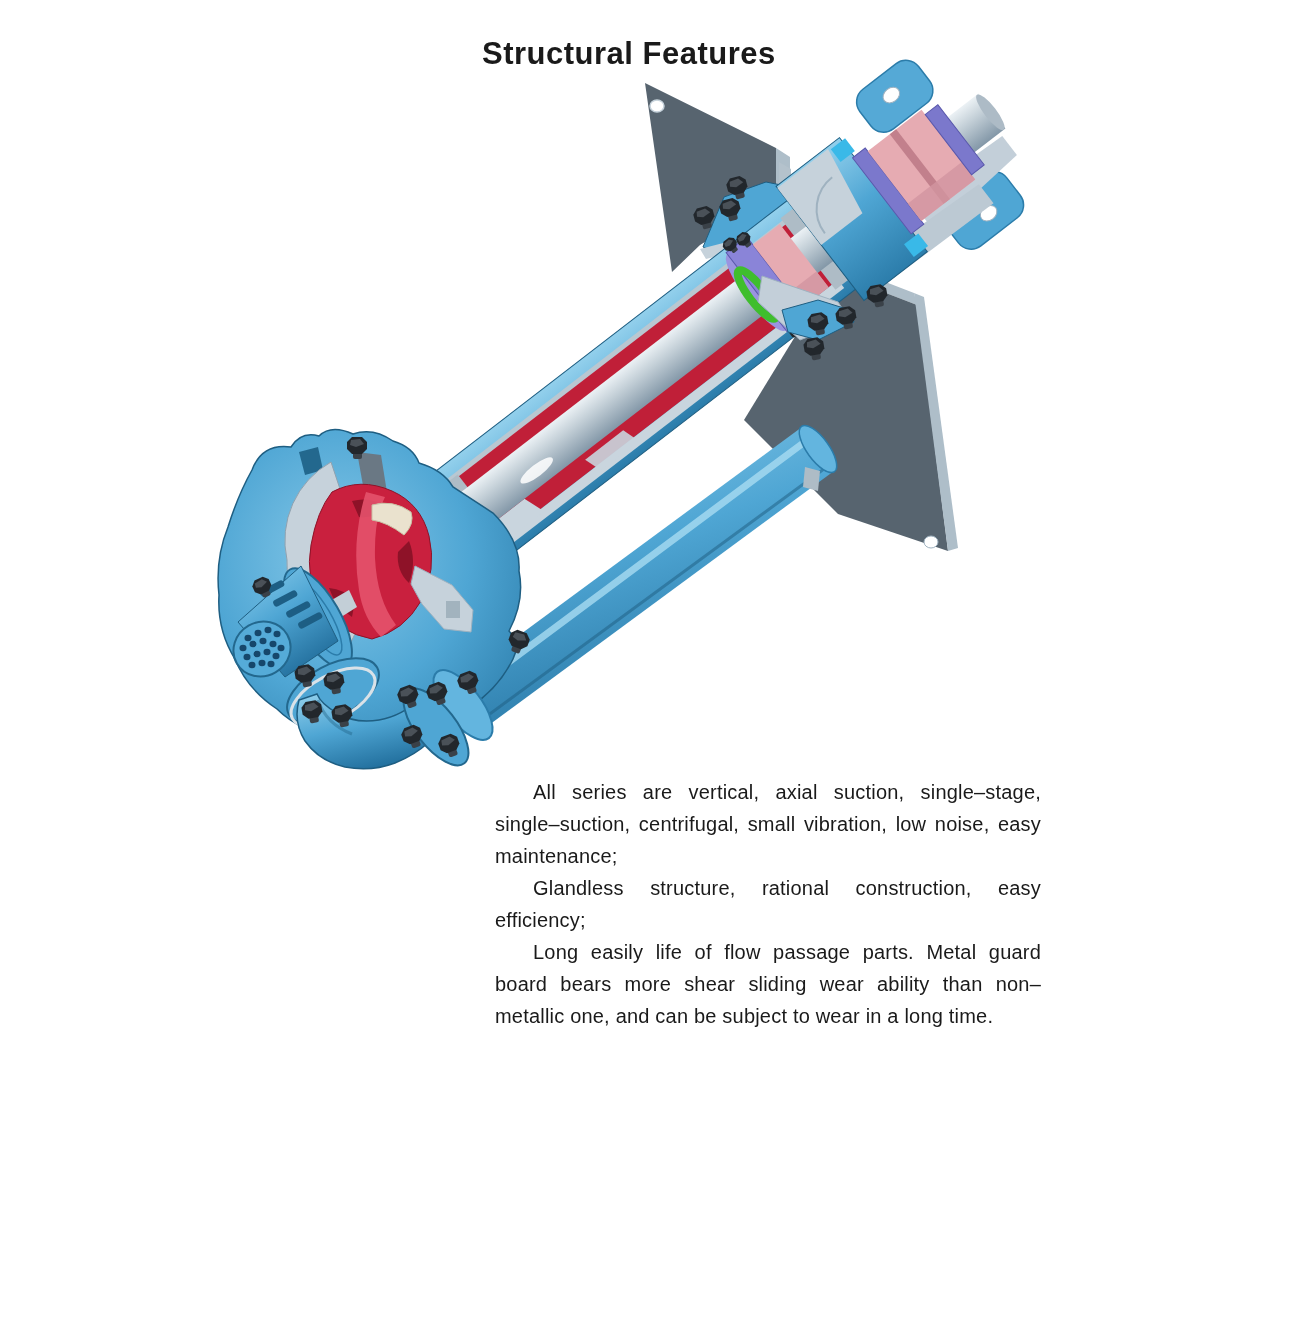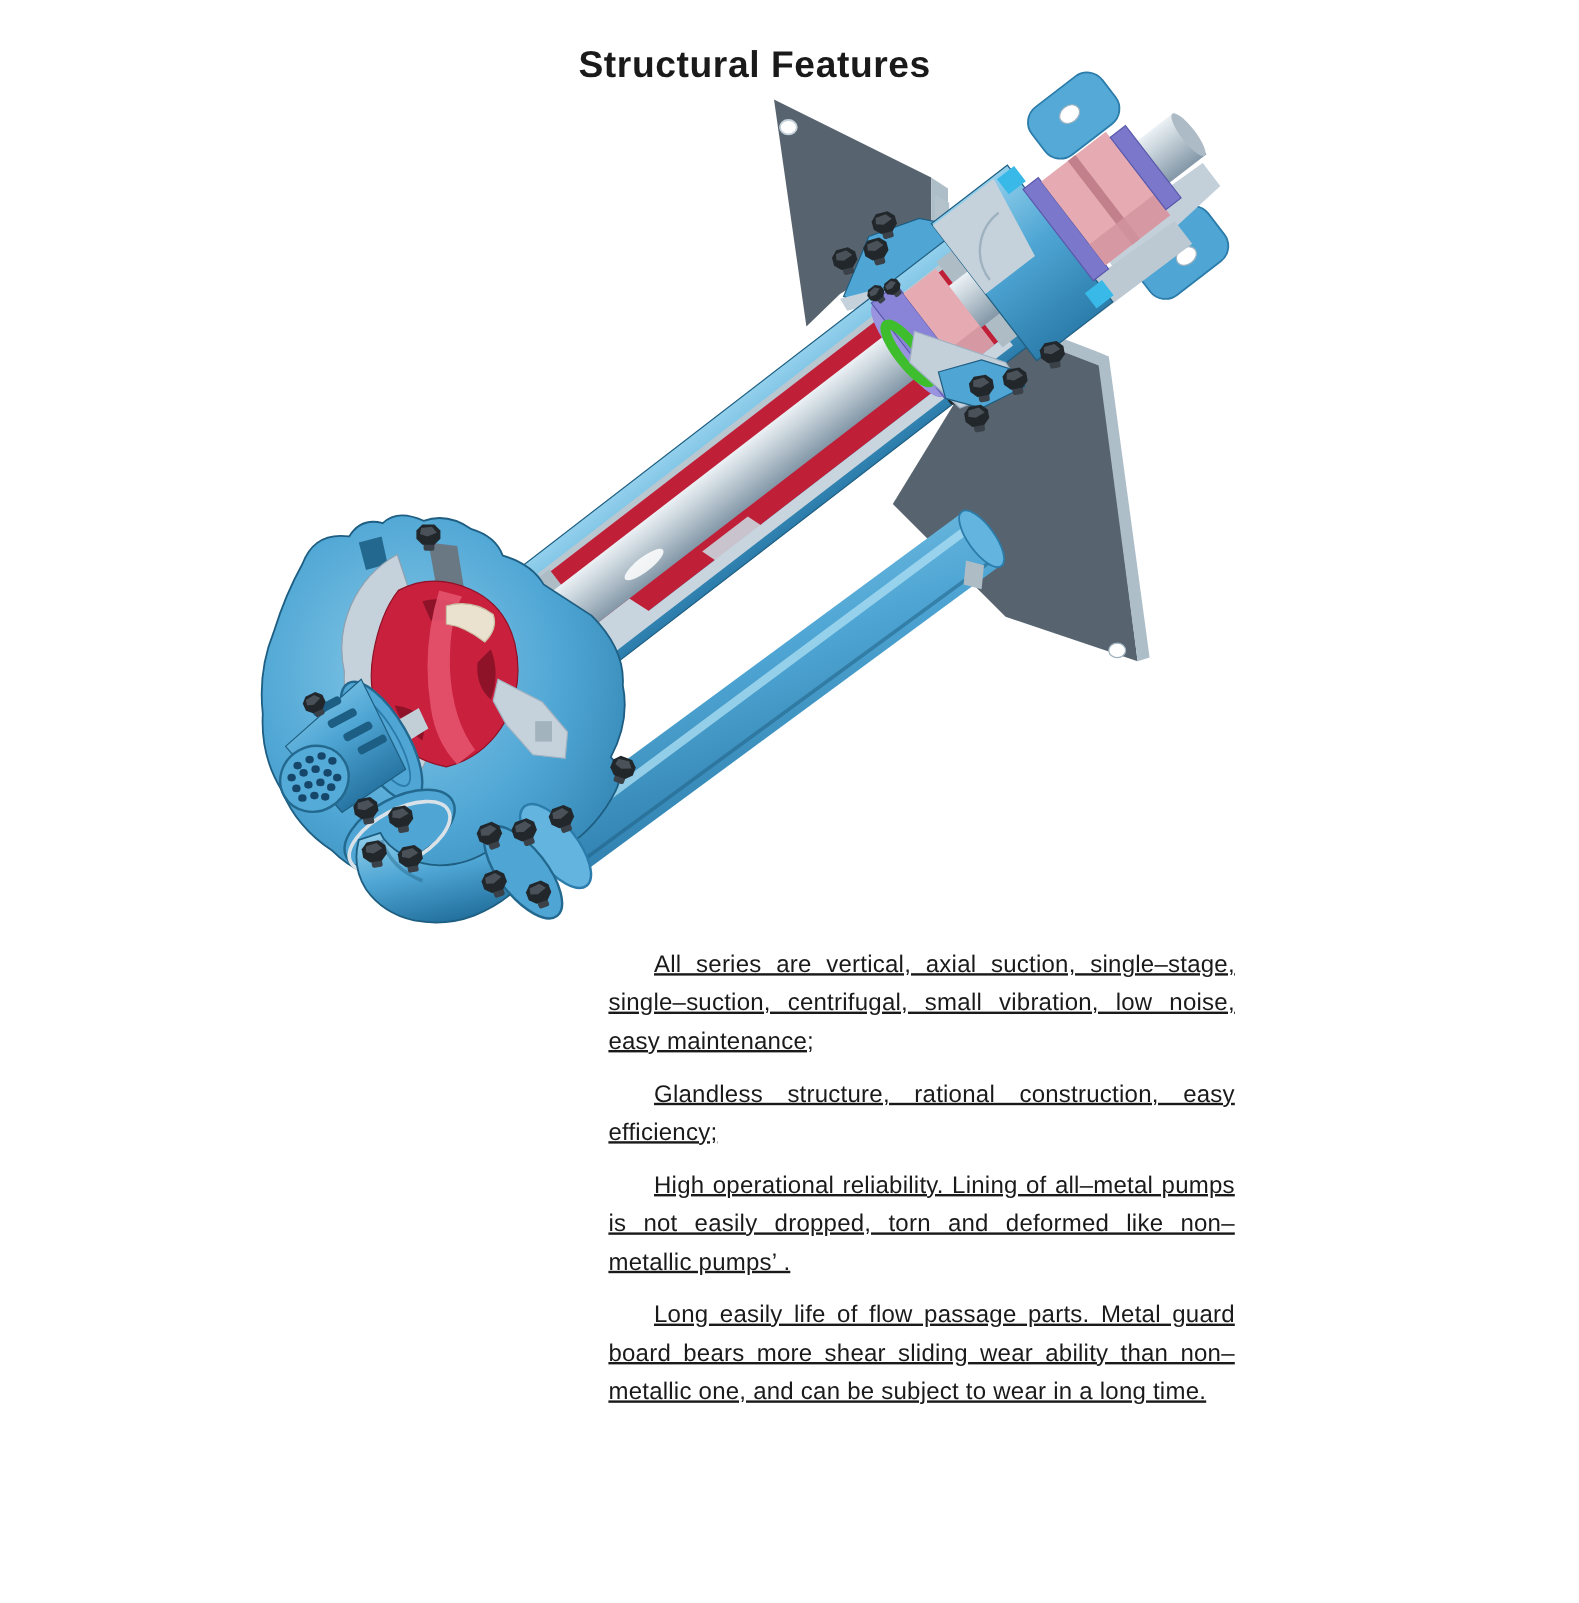--- a/index.html
+++ b/index.html
@@ -4,21 +4,21 @@
 <style>
   html,body{margin:0;padding:0;background:#fff;}
   .page{position:relative;width:1316px;height:1336px;background:#fff;overflow:hidden;
         font-family:"Liberation Sans", sans-serif;}
   .page-title{position:absolute;left:466px;top:20px;margin:16px;font-size:31px;font-weight:bold;
         color:#1a1a1a;letter-spacing:0.5px;white-space:nowrap;}
   figure.fig{position:absolute;left:0;top:0;margin:0;width:1316px;height:790px;}
   figure.fig svg{display:block;width:1316px;height:790px;}
   .text-block{position:absolute;left:495px;top:776px;width:546px;font-size:20px;line-height:32px;
         color:#1a1a1a;text-align:justify;letter-spacing:0.2px;}
-  .text-block p{margin:12px;text-indent:38px;text-decoration:underline;}
+  .text-block p{margin:0;text-indent:38px;}
 </style>
 </head>
 <body>
 
 <div class="page" style="background: rgb(255, 255, 255);">
 
   <h1 class="page-title">Structural Features</h1>
 
   <figure class="fig">
   <svg viewBox="0 0 1316 790" xmlns="http://www.w3.org/2000/svg">
@@ -224,17 +224,16 @@
       <use href="#bolt" transform="translate(449 744) rotate(-20)"></use>
       <use href="#bolt" transform="translate(468 681) rotate(-20)"></use>
       <use href="#bolt" transform="translate(262 586) rotate(-25) scale(0.9)"></use>
     </g>
   </svg>
   </figure>
 
   <div class="text-block" style="color: rgb(26, 26, 26);">
     <p>All series are vertical, axial suction, single–stage, single–suction, centrifugal, small vibration, low noise, easy maintenance;</p>
     <p>Glandless structure, rational construction, easy efficiency;</p>
-    <p>High operational reliability. Lining of all–metal pumps is not easily dropped, torn and deformed like non–metallic pumps’ .</p>
     <p>Long easily life of flow passage parts. Metal guard board bears more shear sliding wear ability than non–metallic one, and can be subject to wear in a long time.</p>
   </div>
 
 </div>
 
 </body></html>

